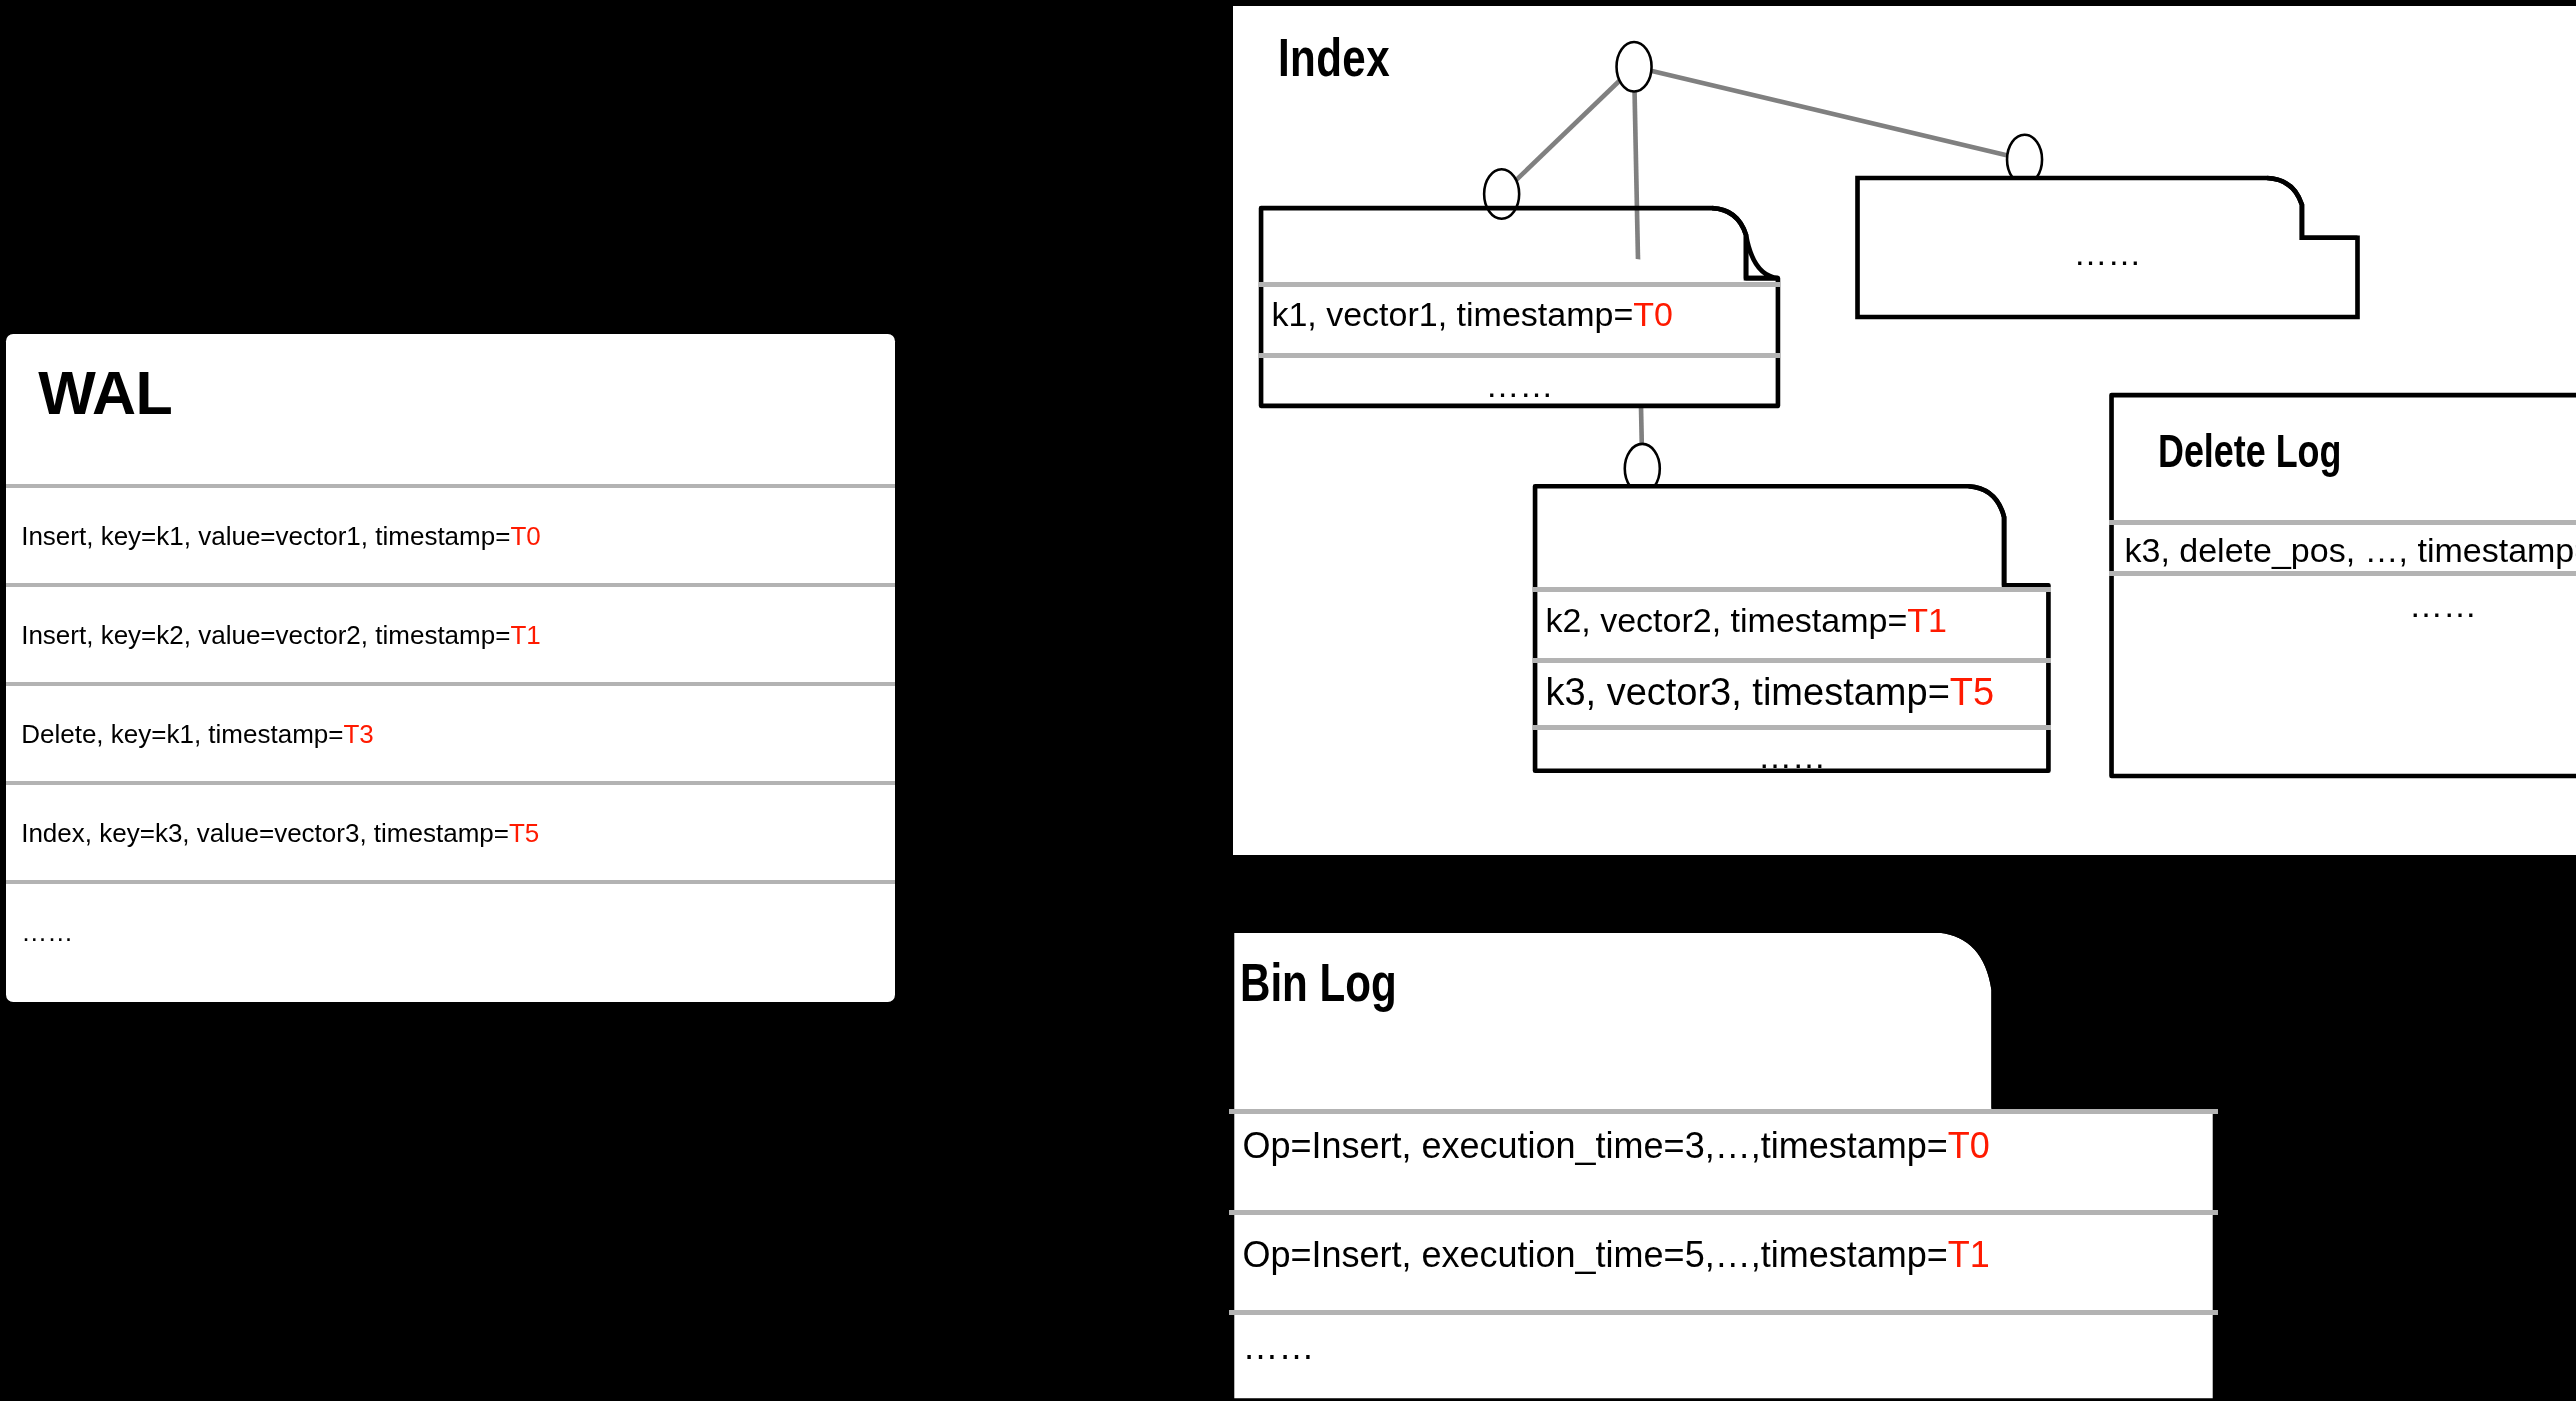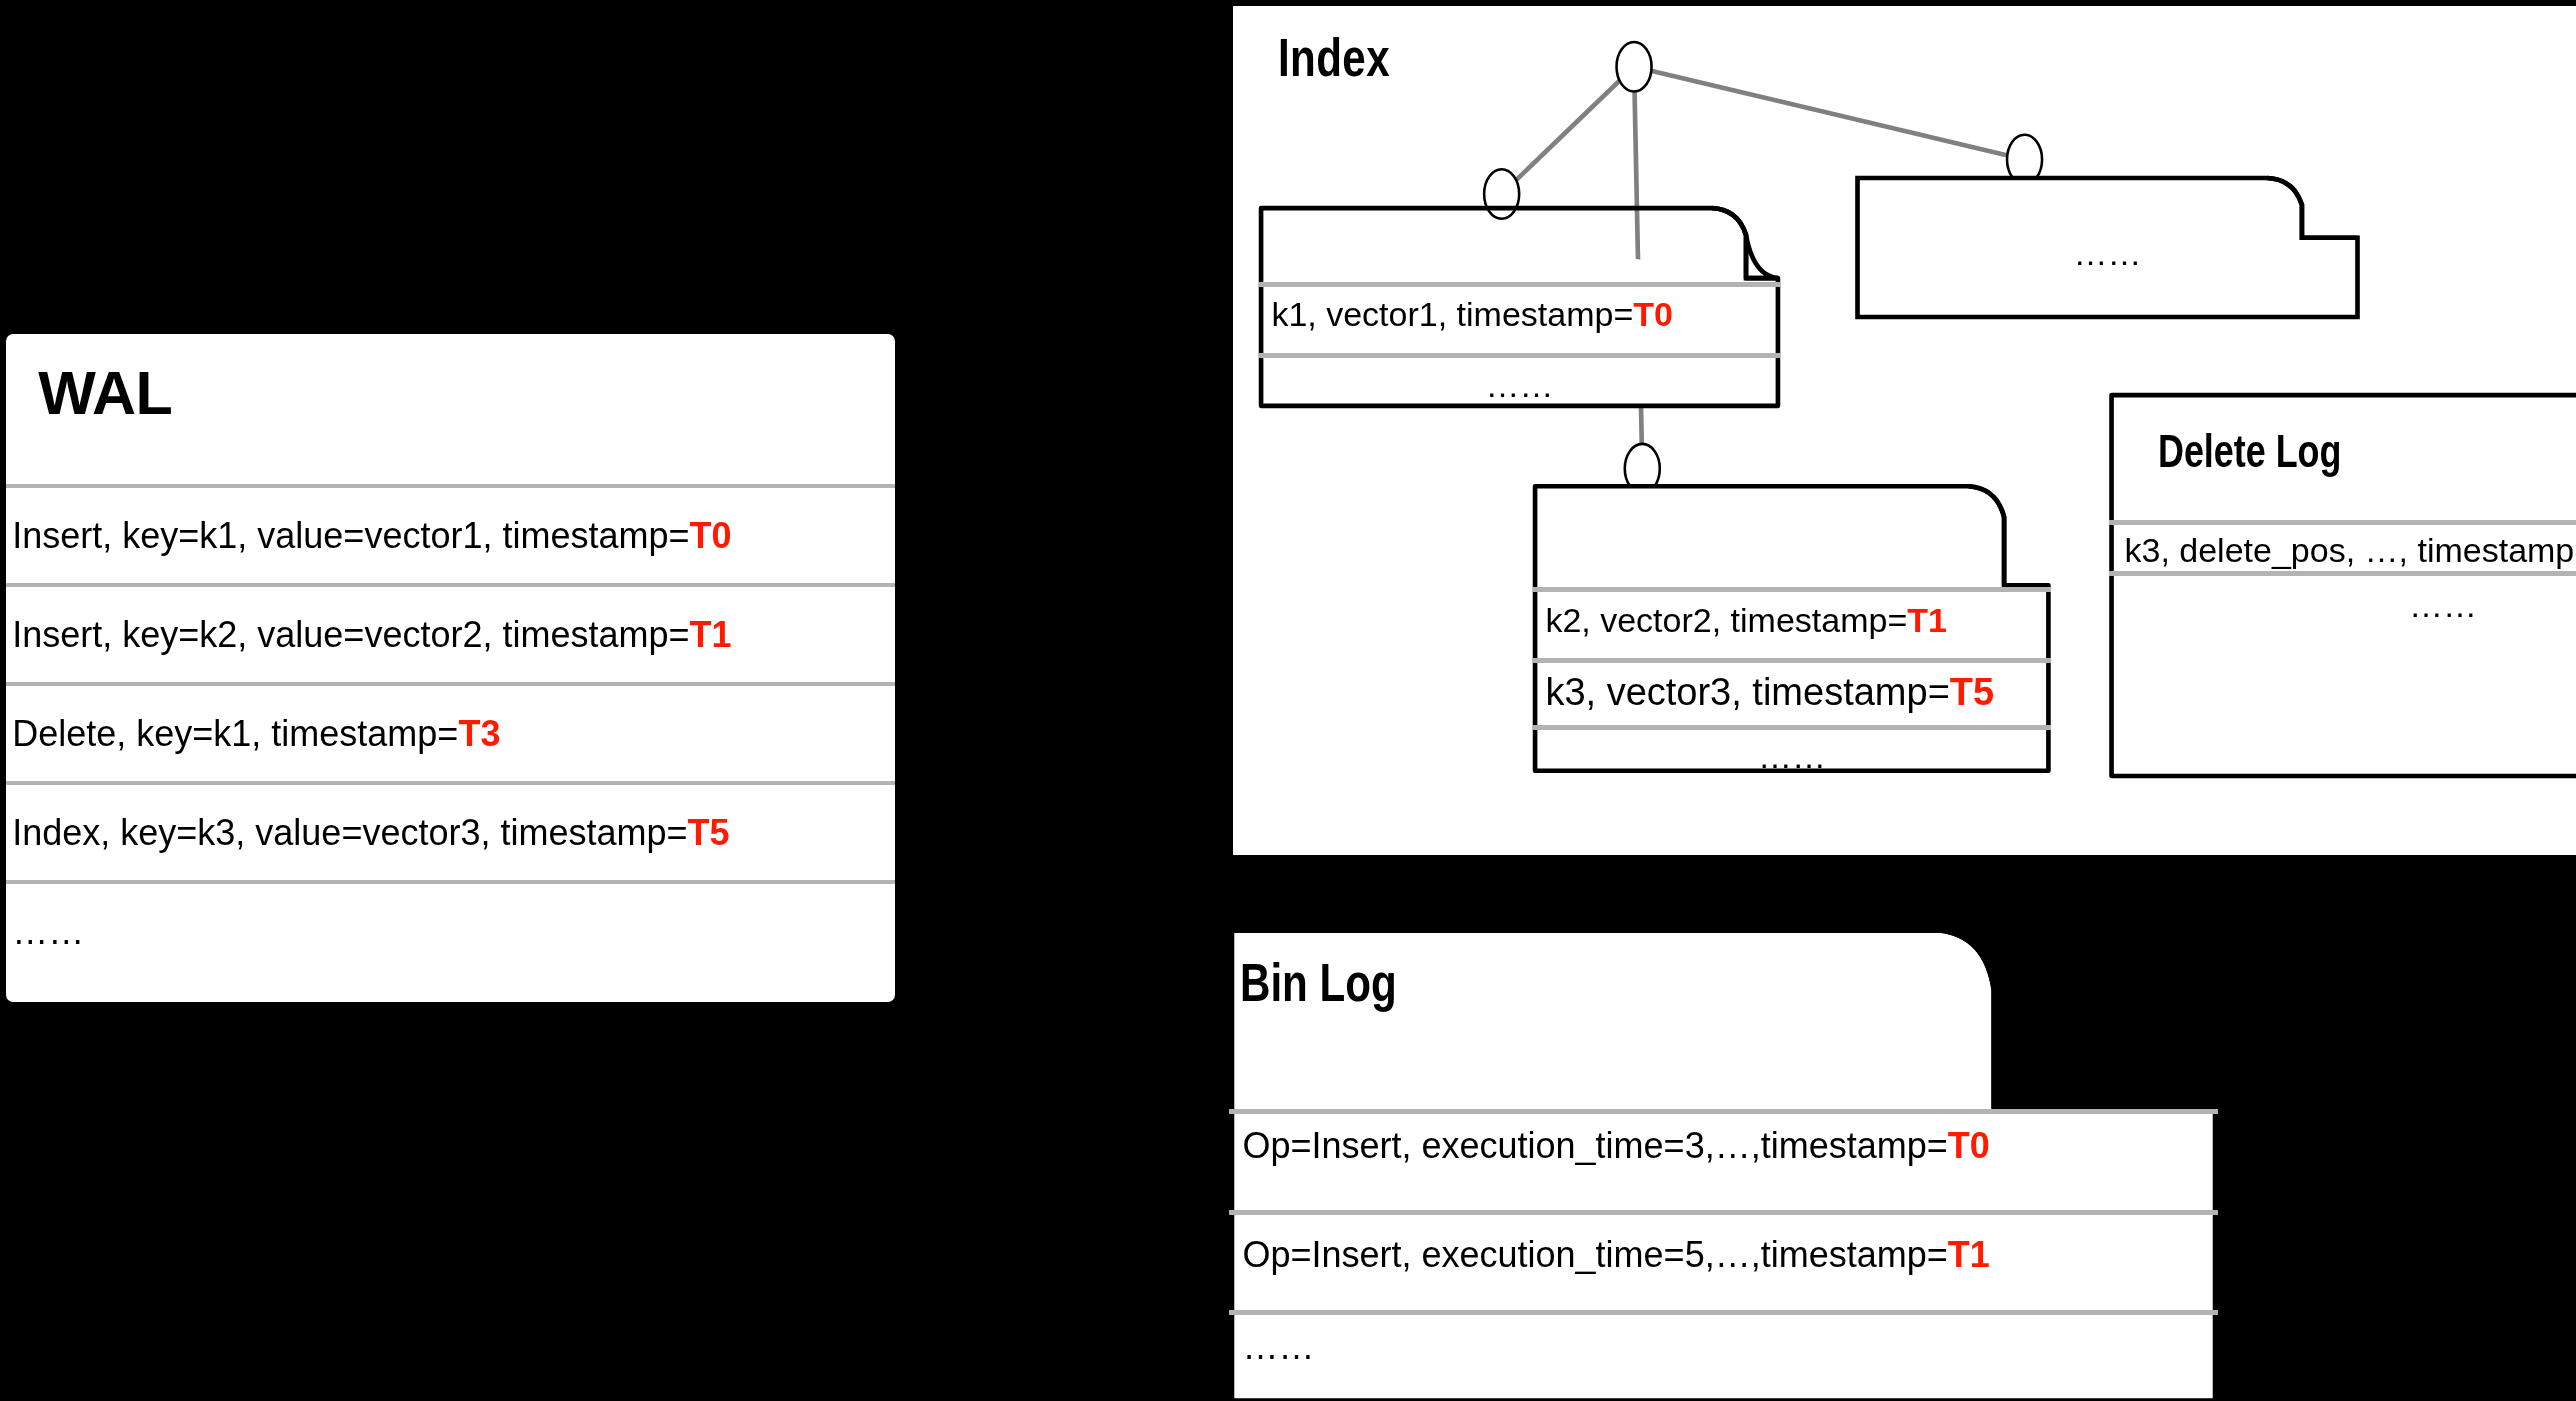--- a/index.html
+++ b/index.html
@@ -7,24 +7,24 @@
        font-family:"Liberation Sans","DejaVu Sans",sans-serif;}
 
   .panel{position:absolute;background:#fff;box-sizing:border-box;}
 
   
   #wal-panel{left:6.2px;top:334px;width:889px;height:668px;border-radius:7.2px;padding-left:34px;}
   .wal-title{position:absolute;left:32px;top:29px;font-size:61px;font-weight:bold;
              color:#000;letter-spacing:-0.5px;line-height:1;}
   .wal-rows{position:absolute;left:0;top:150px;width:100%;}
   .wal-row{position:relative;height:99px;border-top:4.6px solid #b3b3b3;box-sizing:border-box;}
-  .wal-row .txt{position:absolute;left:6px;top:50%;transform:translateY(-50%);
-                font-size:36px;white-space:nowrap;color:#000;text-align:center;}
+  .wal-row .txt{position:absolute;left:15px;top:50%;transform:translateY(-50%);
+                font-size:26px;white-space:nowrap;color:#000;text-align:center;}
 
-  .ts{color:#ff1a00;font-weight:bold;}
+  .ts{color:#ff1a00;font-weight:normal;}
 
   
   #index-panel{left:1233px;top:6.2px;width:1580px;height:849px;}
   .index-title{position:absolute;left:45px;top:24px;font-size:54px;font-weight:bold;
                color:#000;font-stretch:condensed;transform:scaleX(.78);transform-origin:left top;
                letter-spacing:0.5px;line-height:1;}
 
   
   .doc{position:absolute;}
   .doc > svg{position:absolute;left:0;top:0;overflow:visible;}

